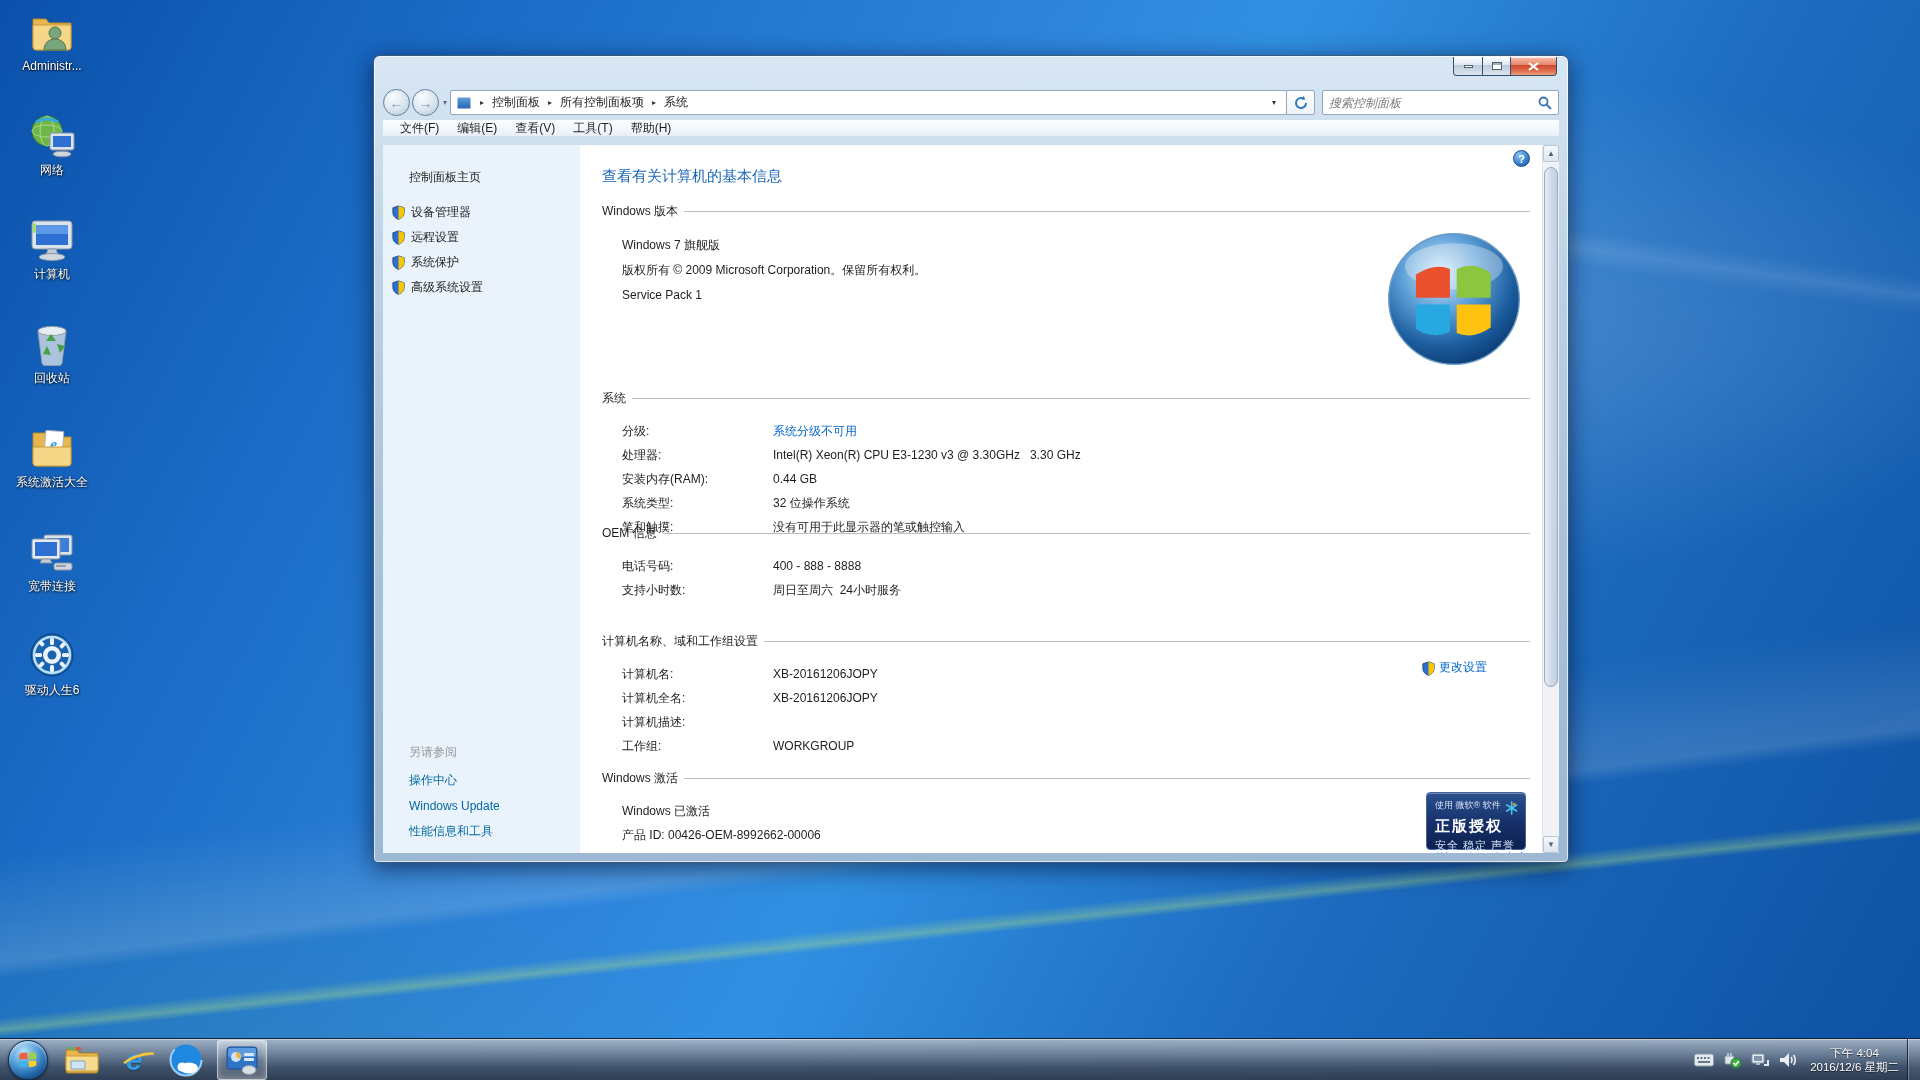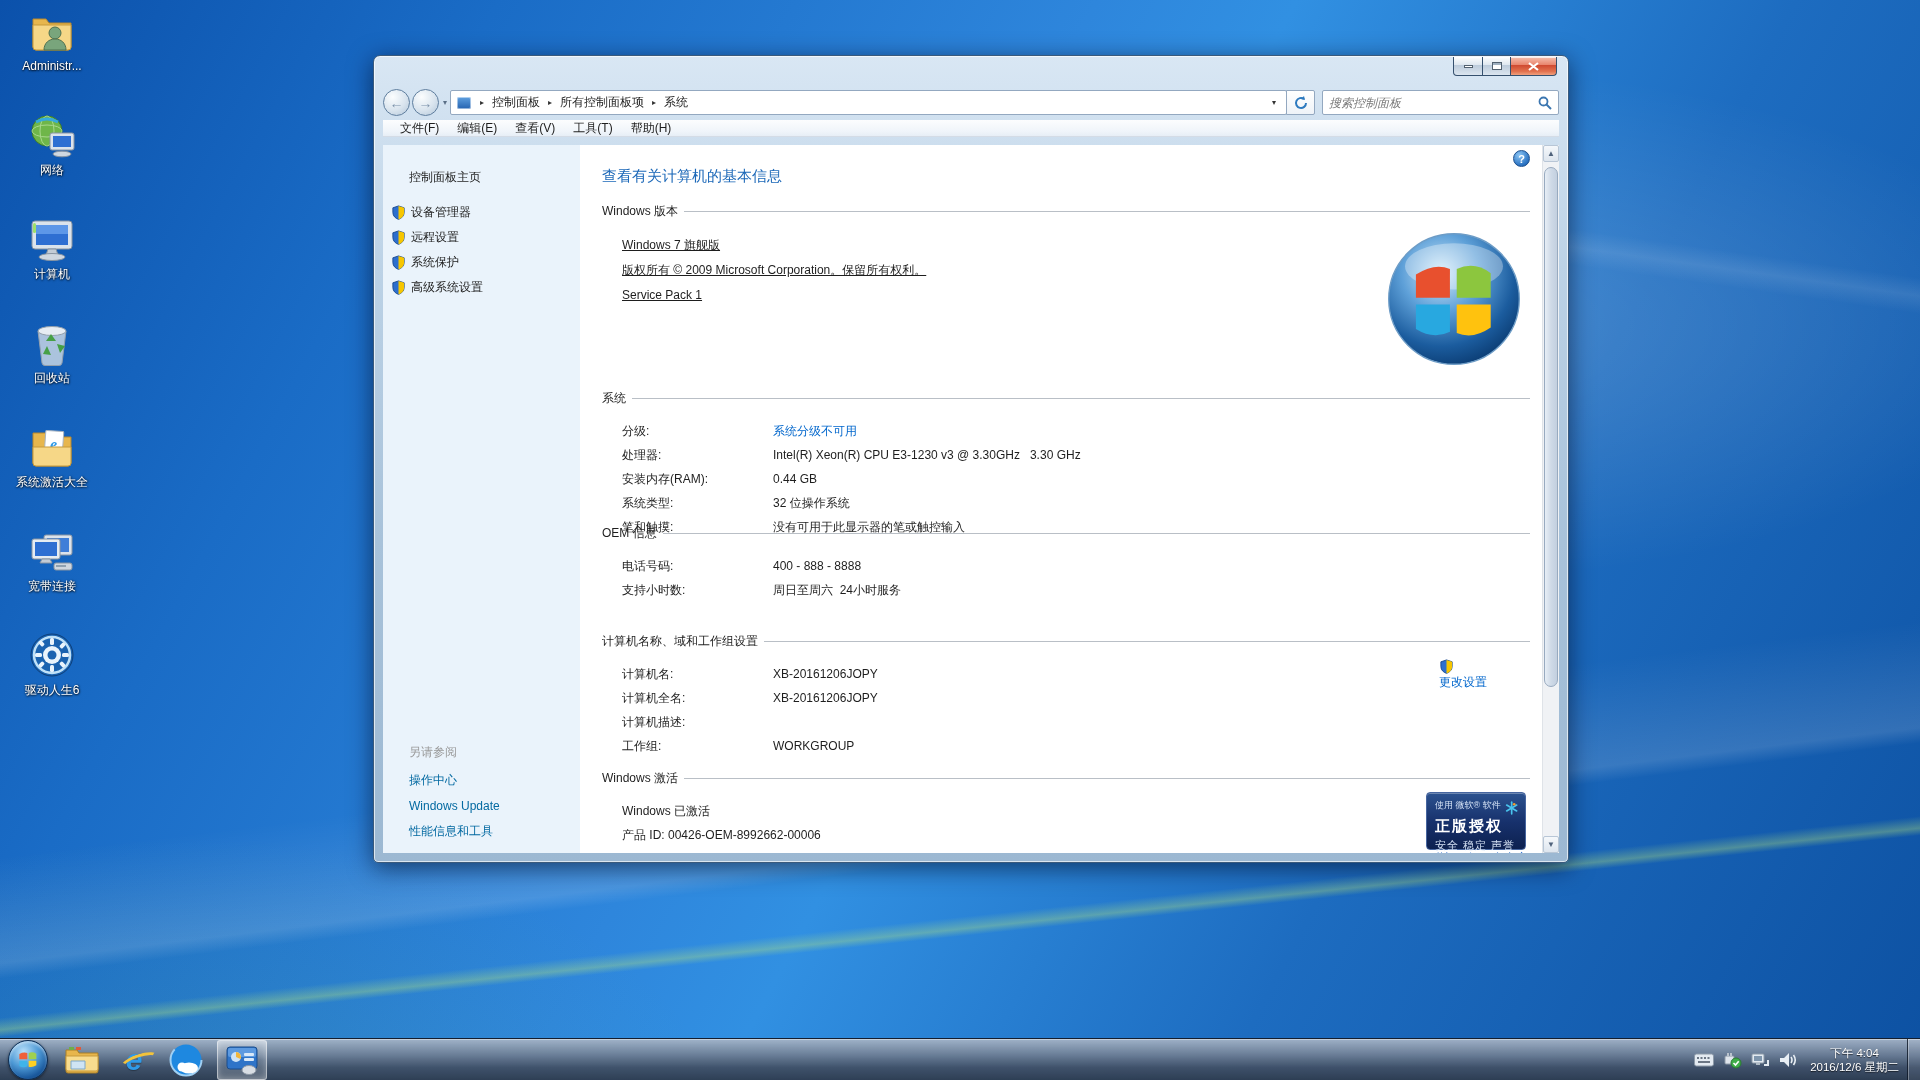--- a/index.html
+++ b/index.html
@@ -88,30 +88,30 @@
   
   .main { position:absolute; left:197px; right:17px; top:0; bottom:0; overflow:hidden; }
   .help-ico { position:absolute; top:5px; right:12px; width:17px; height:17px; border-radius:50%;
     background:radial-gradient(circle at 35% 28%, #8cc6f4, #2a72c2 70%, #1b5aa0); border:1px solid #1c4f8e;
     color:#fff; font-weight:bold; font-size:11px; display:flex; align-items:center; justify-content:center; }
   .page-title { position:absolute; left:22px; top:22px; font-size:15px; color:#1c68b8; }
   .sec { position:absolute; left:22px; right:12px; }
   .sec-hdr { display:flex; align-items:center; height:16px; }
   .sec-hdr .txt { white-space:nowrap; color:#1e1e1e; }
   .sec-hdr .rule { flex:1; height:1px; background:#b9bfc6; box-shadow:0 1px 0 #fff; margin-left:6px; }
-  .wv-lines { margin-top:14px;text-decoration:underline; }
+  .wv-lines { margin-top:14px; }
   .wv-lines div { line-height:25px; padding-left:20px; }
   .rows { margin-top:13px; }
   .row { height:24px; display:flex; align-items:center; padding-left:20px; }
   .flabel { width:151px; flex:none; }
   .fvalue { white-space:pre-wrap; }
   a.link, .link { color:#0066cc; text-decoration:none; cursor:pointer; }
 
   .winlogo { position:absolute; top:86px; right:20px; width:136px; height:136px; }
-  .chg-set { position:absolute; top:514px; right:55px; display:flex; align-items:flex-start;flex-direction:column; }
+  .chg-set { position:absolute; top:514px; right:55px; display:flex; align-items:flex-end; }
   .chg-set svg { margin-right:3px; }
 
   .gen-badge { position:absolute; top:647px; right:16px; width:100px; height:58px; border-radius:4px;
     background:linear-gradient(#2c528f,#17316c 52%,#0d2150); border:1px solid #46659f;
     box-shadow:inset 0 1px 0 rgba(255,255,255,.3); color:#d5e2f5; padding:6px 7px 0 8px; }
   .gb-top { display:flex; align-items:flex-start; font-size:9px; white-space:nowrap; }
   .gb-star { margin-left:4px; margin-top:1px; }
   .gb-main { font-size:15px; font-weight:bold; color:#fff; letter-spacing:2px; margin-top:1px; }
   .gb-bot { font-size:11px; margin-top:2px; letter-spacing:1px; }
   .learn-more { position:absolute; top:705px; right:14px; color:#2d6fd0; }

